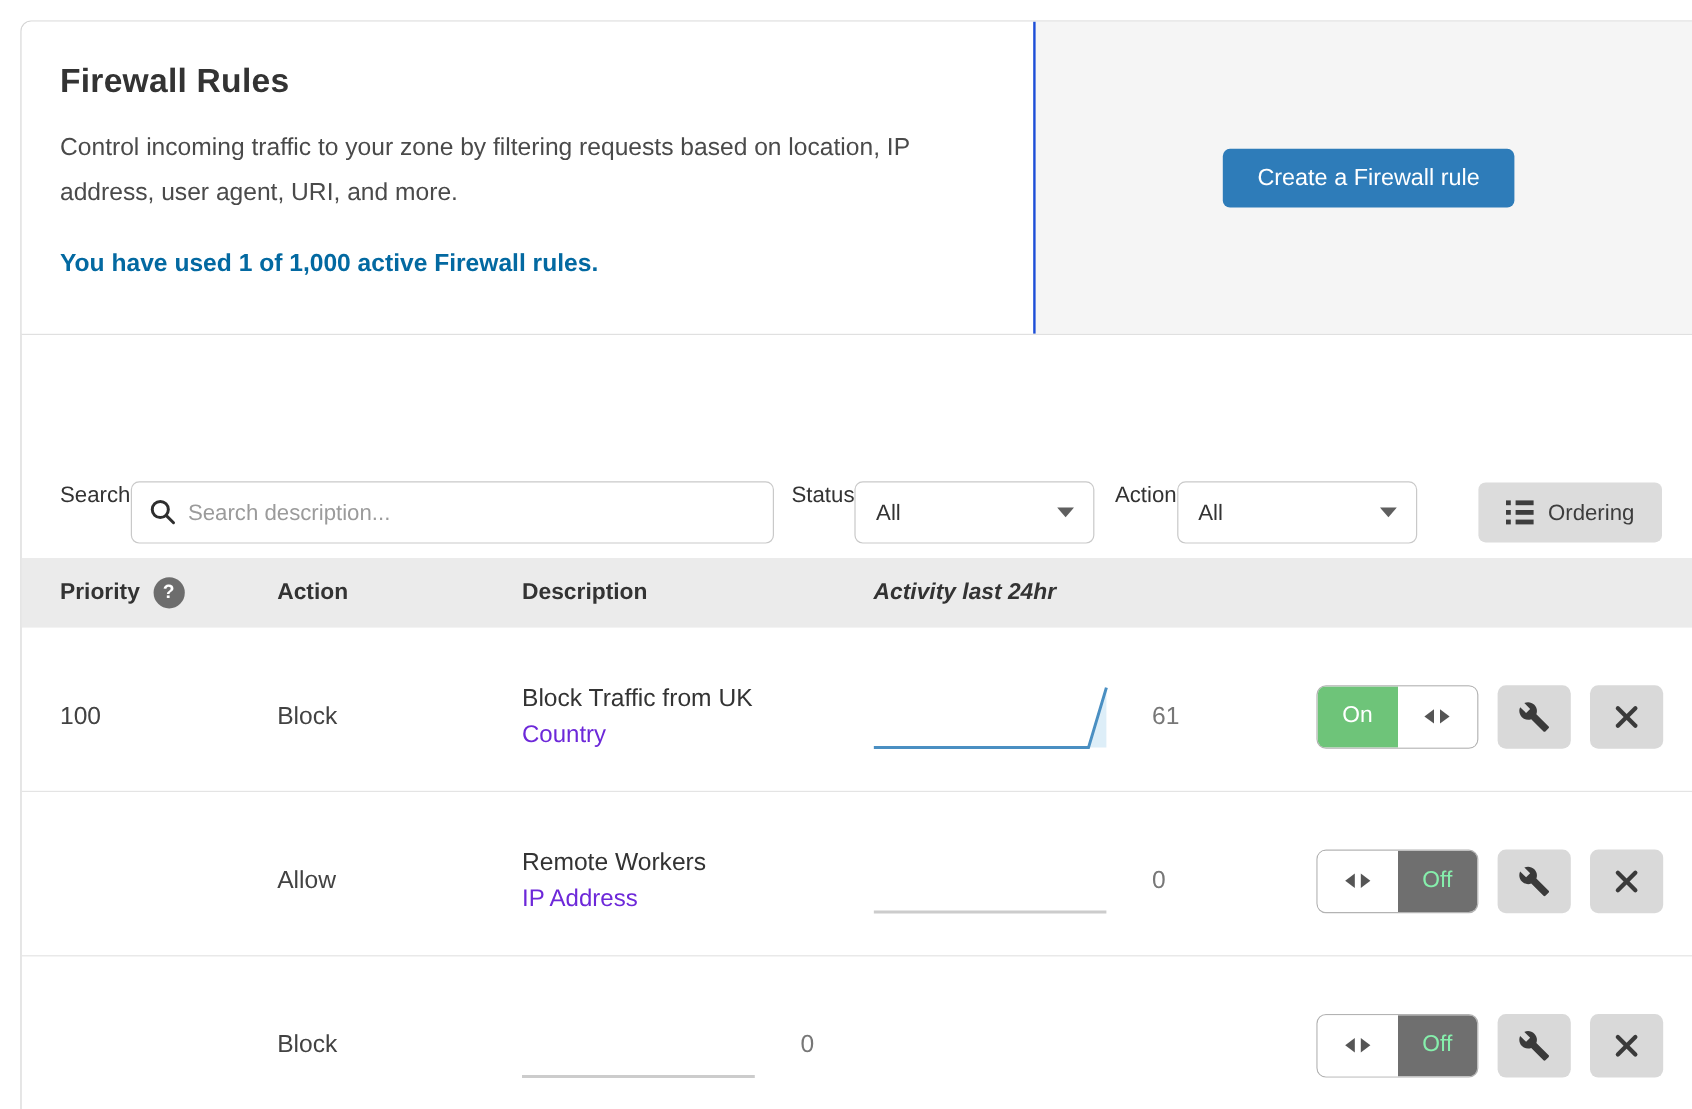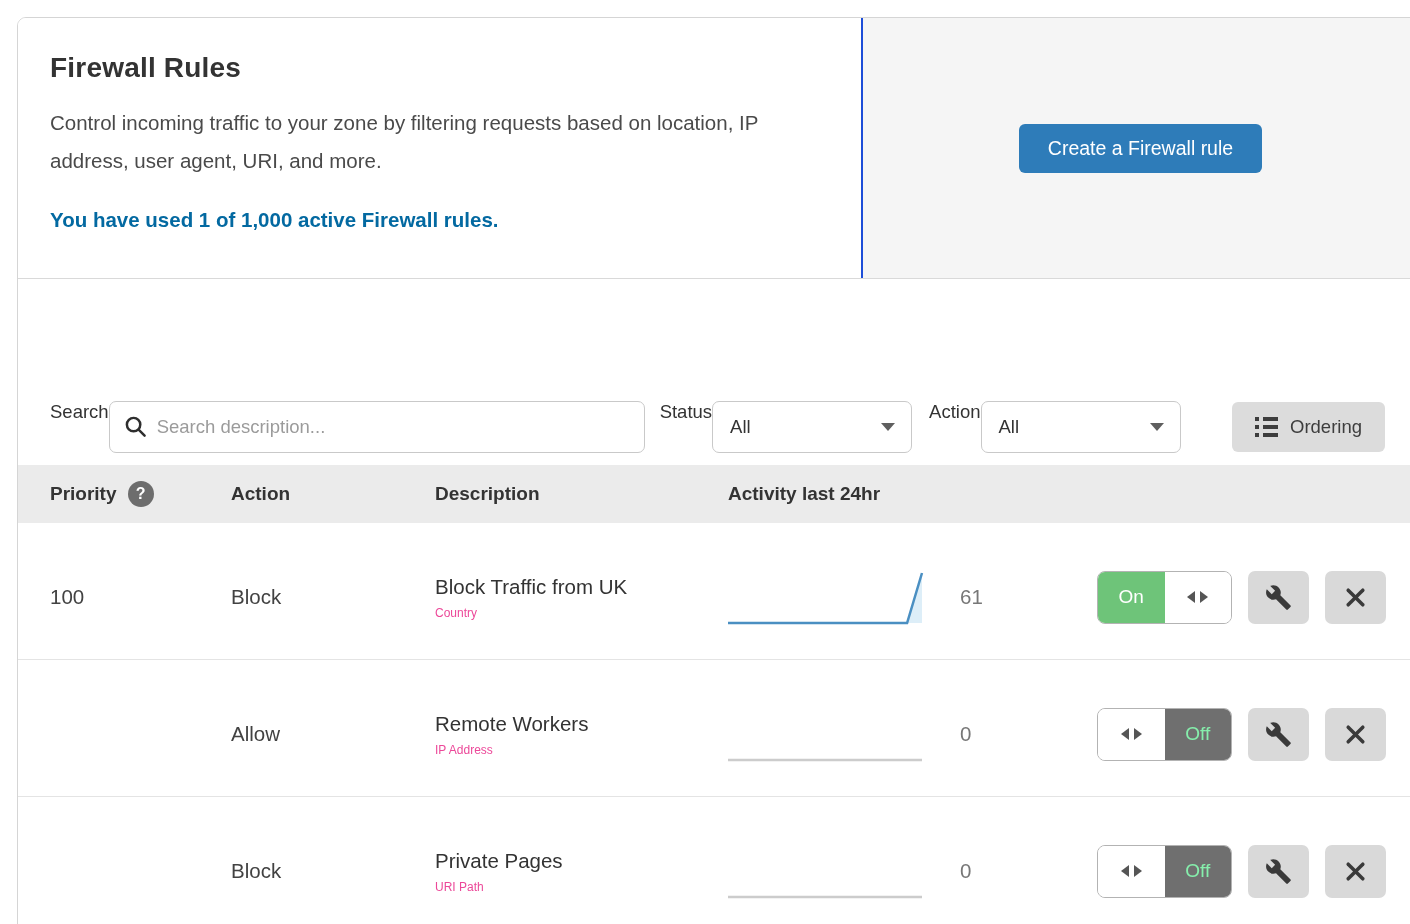--- a/index.html
+++ b/index.html
@@ -56,30 +56,30 @@
   .list-icon { display:flex; flex-direction:column; gap:4px; }
   .list-icon .li-row { display:flex; align-items:center; gap:4px; }
   .list-icon .li-dot { width:4px; height:4px; background:#3d3d3d; }
   .list-icon .li-bar { width:15px; height:4px; background:#3d3d3d; }
 
   
   .thead { display:flex; align-items:center; height:58px; background:#ebebeb; font-weight:bold; font-size:19px; color:#333; flex:0 0 auto; }
   .col-priority { width: 213px; padding-left: 32px; display:flex; align-items:center; gap:11px; }
   .col-action   { width: 204px; }
   .col-desc     { width: 293px; }
-  .col-activity { width: 330px; display:flex; align-items:center; }
+  .col-activity { width: 330px; display:flex; align-items:center;font-style:italic; }
   .help-badge {
     width: 26px; height: 26px; border-radius: 50%; background:#6d6d6d; color:#fff;
     font-size: 16px; font-weight:bold; display:flex; align-items:center; justify-content:center;
   }
 
   .trow { display:flex; align-items:center; height: 125px; border-bottom: 1px solid #e4e4e4; flex:0 0 auto; }
   .cell-text { font-size: 20.5px; color:#424242; }
   .desc-title { font-size: 20.5px; color:#333; }
-  .desc-sub { font-size: 12px; color:#ec4899; margin-top: 7px; }
+  .desc-sub { font-size: 20px; color:#6d28d9; margin-top: 7px; }
   .col-spark { width: 210px; }
   .col-count { width: 120px; font-size: 20.5px; color:#777; padding-left: 22px; }
   .col-controls { flex:1; display:flex; align-items:center; justify-content:flex-end; gap:16px; padding-right: 32px; }
 
   
   .toggle { width: 135px; height: 53px; border: 1px solid #b3b3b3; border-radius: 8px; display:flex; overflow:hidden; cursor:pointer; background:#fff; }
   .tg-seg { flex:1; display:flex; align-items:center; justify-content:center; font-size:19px; }
   .tg-on  { background:#6ec479; color:#fff; }
   .tg-off { background:#6f6f6f; color:#86efac; }
   .tg-handle { background:#fff; }
@@ -243,24 +243,20 @@
             <line x1="5" y1="5" x2="19" y2="19"></line>
             <line x1="19" y1="5" x2="5" y2="19"></line>
           </svg>
       </button>
     </div>
   </div>
 
   <div class="trow">
     <div class="col-priority cell-text"></div>
     <div class="col-action cell-text">Block</div>
-    <div class="col-desc">
-      <div class="desc-title">Private Pages</div>
-      <div class="desc-sub">URI Path</div>
-    </div>
     <div class="col-spark">
       <svg width="200" height="72" viewBox="0 0 200 72">
           <polyline points="0,64 14.923076923076923,64 29.846153846153847,64 44.769230769230774,64 59.69230769230769,64 74.61538461538461,64 89.53846153846155,64 104.46153846153845,64 119.38461538461539,64 134.3076923076923,64 149.23076923076923,64 164.15384615384616,64 179.0769230769231,64 194,64" fill="none" stroke="#cccccc" stroke-width="2.5"></polyline>
         </svg>
     </div>
     <div class="col-count">0</div>
     <div class="col-controls">
       <div class="toggle">
         <div class="tg-seg tg-handle">
           <span class="handle-icon">

